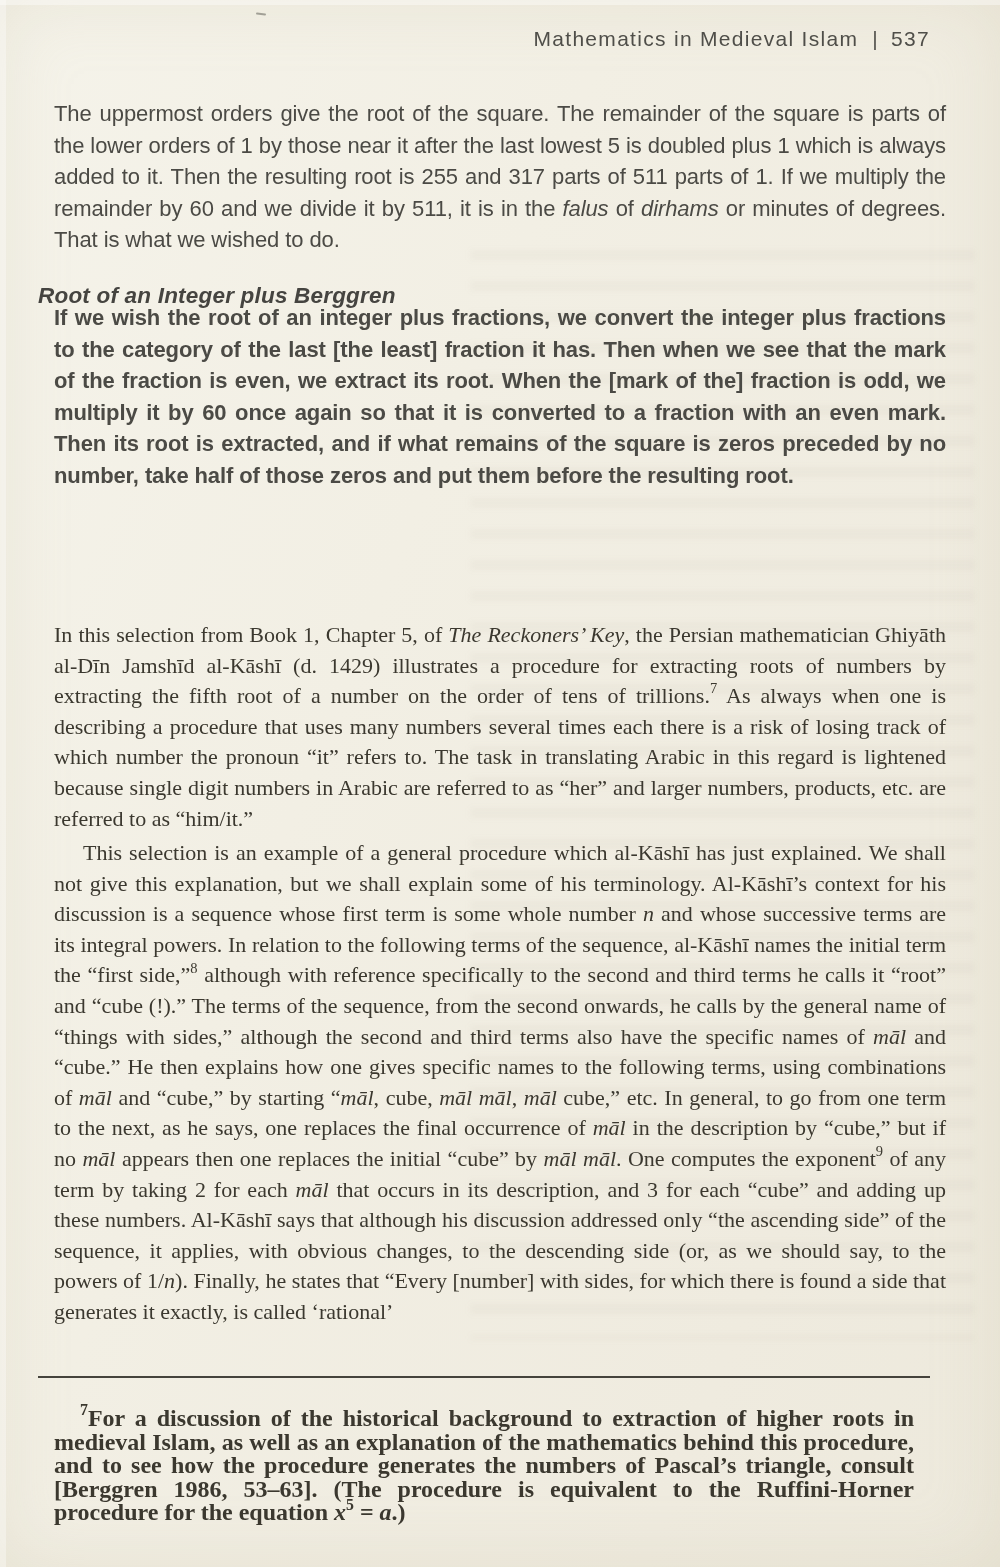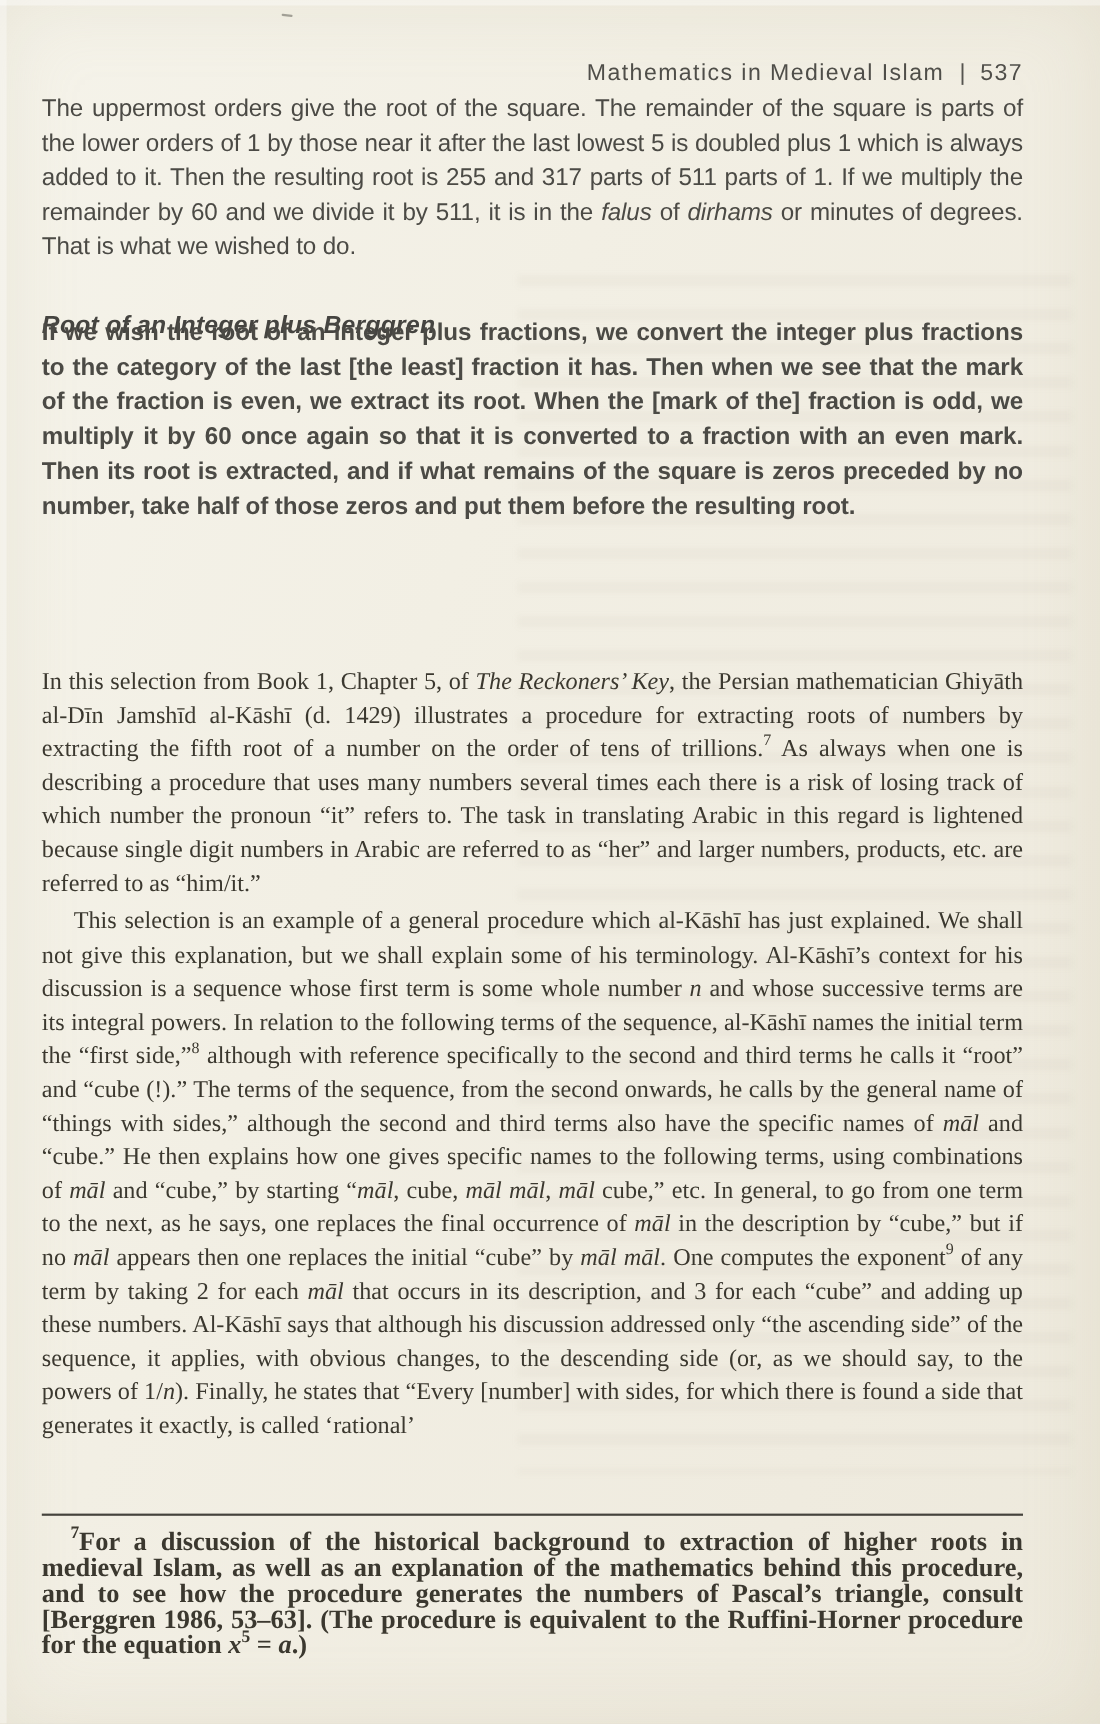--- a/index.html
+++ b/index.html
@@ -45,28 +45,27 @@
   }
   .header {
     position: absolute;
     top: 27px; left: 38px; width: 892px;
     text-align: right;
     font-family: "Liberation Sans", sans-serif;
     font-size: 21px;
     letter-spacing: 1.3px;
     color: #4f4e49;
     white-space: nowrap;
-    margin-top: 28px;
   }
   .header .divider { padding: 0 12px 0 14px; color: #55544f; }
   .content {
     position: absolute;
     left: 38px; top: 0; width: 892px; height: 1567px;
   }
-  .content p { margin: 0; }
+  .content p { margin: 16px; }
   .trans {
     position: absolute; left: 0; width: 892px;
     font-family: "Liberation Sans", sans-serif;
     font-size: 22px;
     line-height: 31.5px;
     color: #4b4a45;
     text-align: justify;
     letter-spacing: -0.1px;
   }
   .section-heading {

